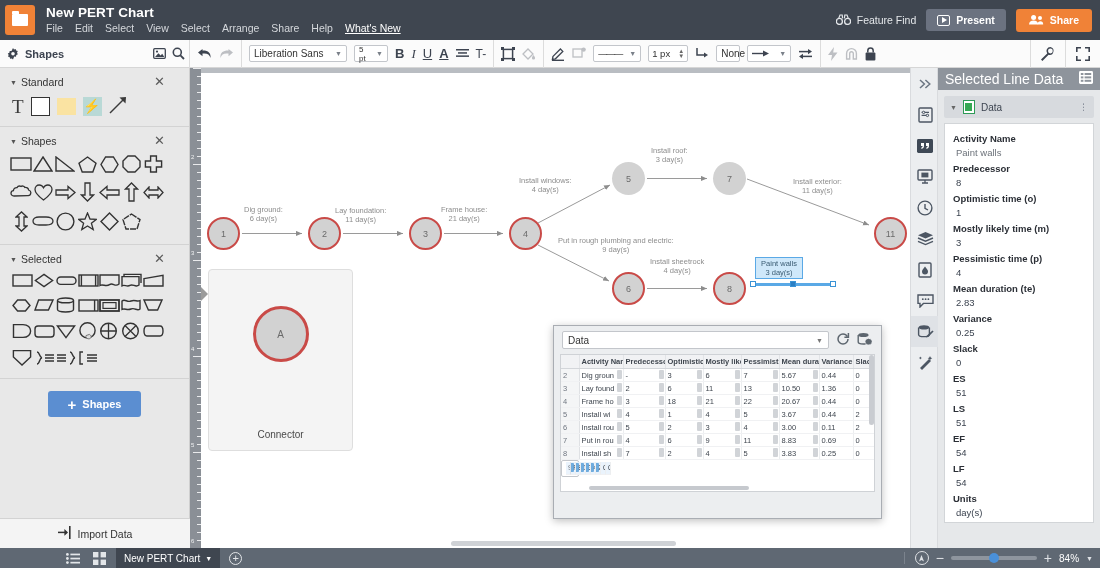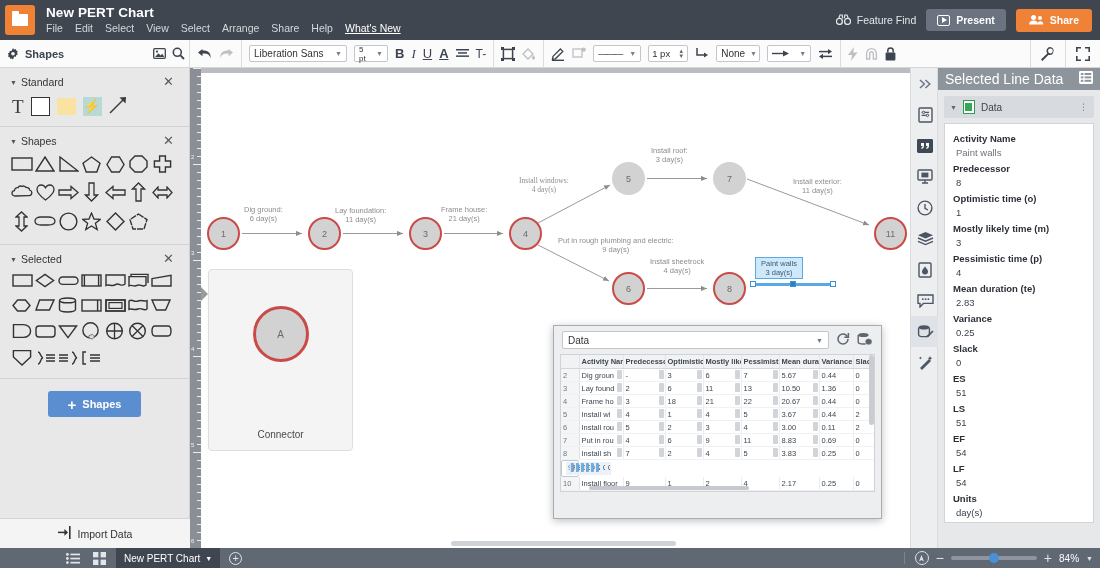--- a/index.html
+++ b/index.html
@@ -88,21 +88,21 @@
   .tb-sec.nb { border-right:none; }
   .sel {
     border:1px solid #c3c6cb; background:#fff; height:17px;
     display:flex; align-items:center; padding:0 4px; font-size:10px;
     color:#333; cursor:pointer; border-radius:2px;
   }
   .sel .caret { margin-left:auto; color:#7a8089; font-size:7px; padding-left:5px;}
   .font-sel { width:98px; }
   .size-sel { width:34px; font-size:8px; }
   .line-sel { width:48px; }
-  .none-sel { width:44px; }
+  .none-sel { width:24px; }
   .arrow-sel { width:44px; }
   .px-box {
     border:1px solid #c3c6cb; background:#fff; height:17px; width:40px;
     display:flex; align-items:center; padding:0 3px; font-size:9.5px;
     border-radius:2px;
   }
   .stepper { margin-left:auto; font-size:6px; line-height:5px; color:#666; }
   .tb-txt { font-size:13px; color:#3d4450; cursor:pointer; }
   .tb-b { font-weight:bold; }
   .tb-i { font-style:italic; font-family:"Liberation Serif", serif; }
@@ -112,21 +112,21 @@
   .tb-right {
     position:absolute; right:0; top:0; height:28px; display:flex;
     align-items:center;
   }
 
   
   .lsidebar {
     position:absolute; left:0; top:68px; width:190px; height:480px;
     background:#e8e8e8; border-right:1px solid #cfcfcf;
   }
-  .panel { border-bottom:1px solid #d3d3d3; padding:8px 15px 10px 10px; }
+  .panel { border-bottom:1px solid #d3d3d3; padding:8px 24px 10px 10px; }
   .panel-head {
     display:flex; align-items:center; margin-bottom:8px;
   }
   .panel-tri { font-size:7px; color:#555; margin-right:4px; }
   .panel-title { font-size:10.5px; color:#333; }
   .panel-x {
     margin-left:auto; color:#5a5a5a; font-size:13px; line-height:10px;
     cursor:pointer; font-weight:300;
   }
   .std-row { display:flex; align-items:center; gap:7px; padding-left:2px; }
@@ -898,21 +898,21 @@
       <div class="pert-node" style="left:308px;top:144px;">4</div>
       <div class="pert-node plain" style="left:411px;top:89px;">5</div>
       <div class="pert-node plain" style="left:512px;top:89px;">7</div>
       <div class="pert-node" style="left:411px;top:199px;">6</div>
       <div class="pert-node" style="left:512px;top:199px;">8</div>
       <div class="pert-node" style="left:673px;top:144px;">11</div>
 
       <div class="edge-lbl" style="left:43px; top:132px;">Dig ground:<br>6 day(s)</div>
       <div class="edge-lbl" style="left:134px;top:133px;">Lay foundation:<br>11 day(s)</div>
       <div class="edge-lbl" style="left:240px;top:132px;">Frame house:<br>21 day(s)</div>
-      <div class="edge-lbl" style="left:318px;top:103px;font-family:Liberation Serif, serif;">Install windows:<br>4 day(s)</div>
+      <div class="edge-lbl" style="left:318px;top:103px;">Install windows:<br>4 day(s)</div>
       <div class="edge-lbl" style="left:450px;top:73px;">Install roof:<br>3 day(s)</div>
       <div class="edge-lbl" style="left:592px;top:104px;">Install exterior:<br>11 day(s)</div>
       <div class="edge-lbl" style="left:357px;top:163px;">Put in rough plumbing and electric:<br>9 day(s)</div>
       <div class="edge-lbl" style="left:449px;top:184px;">Install sheetrock<br>4 day(s)</div>
 
       <div style="position:absolute;left:552px;top:210px;width:80px;height:3px;background:#5aa9e6"></div>
       <div class="sel-lbl" style="left:554px;top:184px;width:48px;">Paint walls<br>3 day(s)</div>
       <div class="handle" style="left:549px;top:208px;"></div>
       <div class="handle f" style="left:589px;top:208px;"></div>
       <div class="handle" style="left:629px;top:208px;"></div>
@@ -1180,31 +1180,20 @@
               <td class="rn">9</td>
               <td>Paint wal<span class="clip on"></span></td>
               <td>8<span class="clip on"></span></td>
               <td>1<span class="clip on"></span></td>
               <td>3<span class="clip on"></span></td>
               <td>4<span class="clip on"></span></td>
               <td>2.83<span class="clip on"></span></td>
               <td>0.25</td>
               <td>0</td>
             </tr>
-            <tr class="">
-              <td class="rn">10</td>
-              <td>Install floor</td>
-              <td>9</td>
-              <td>1</td>
-              <td>2</td>
-              <td>4</td>
-              <td>2.17</td>
-              <td>0.25</td>
-              <td>0</td>
-            </tr>
           </tbody>
         </table>
       <div class="vsb"></div>
       <div class="hsb"></div>
     </div>
   </div>
 
   <div class="bottom">
     <div class="bot-left">
       <span class="bot-ico">

